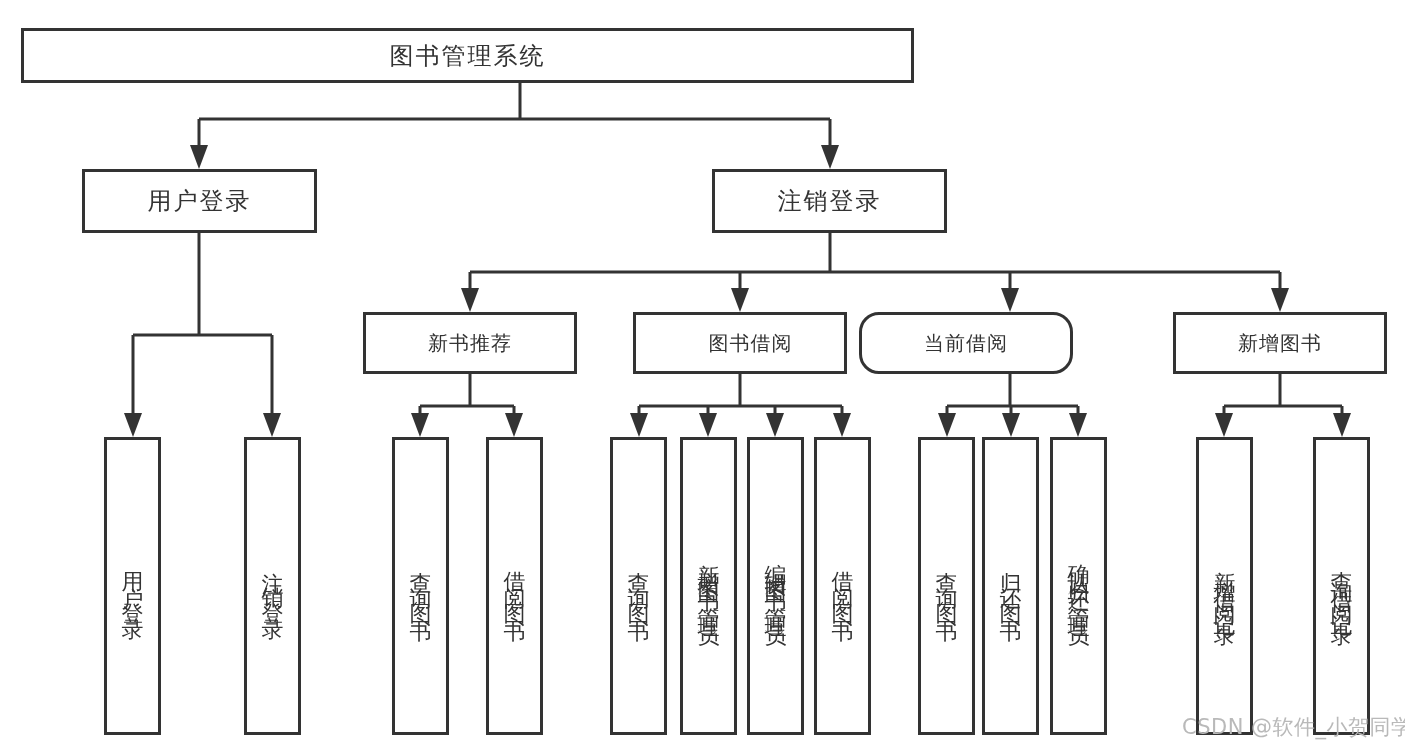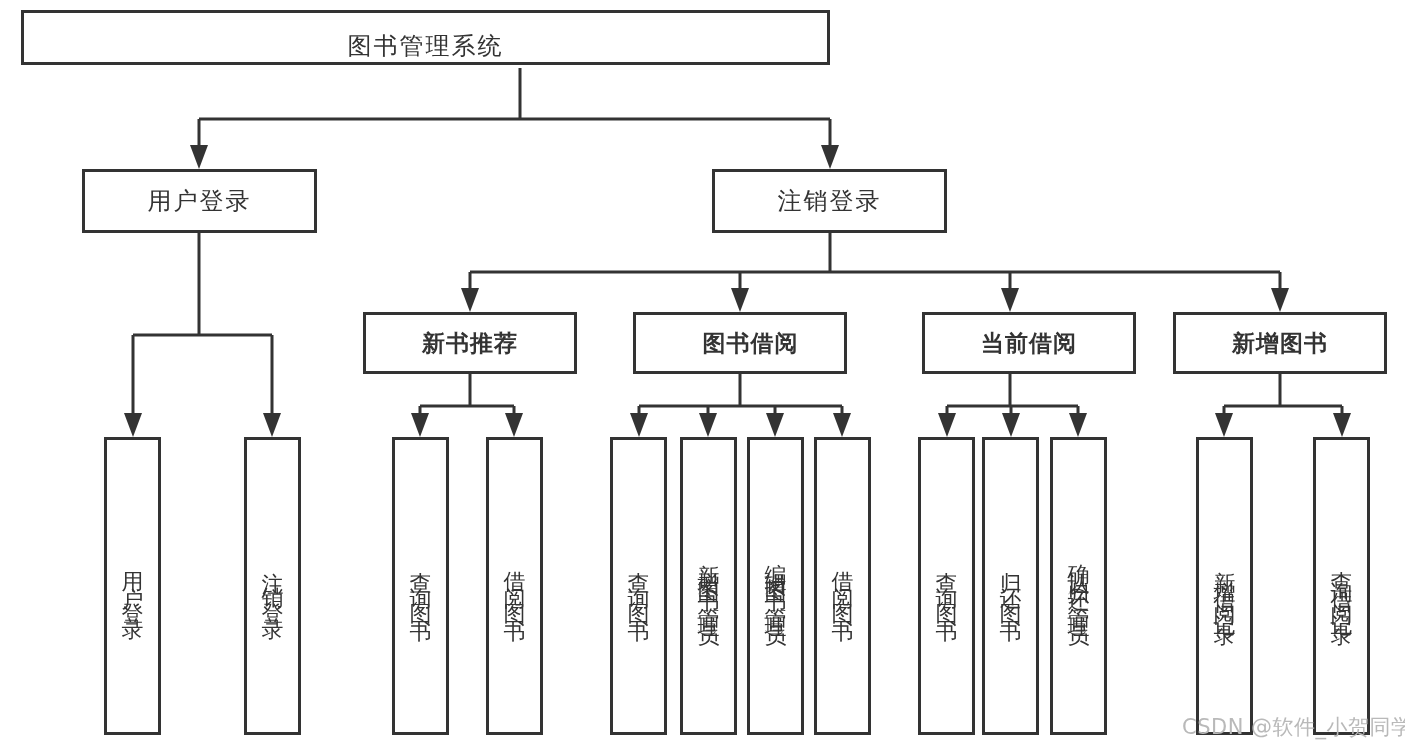--- a/index.html
+++ b/index.html
@@ -15,23 +15,23 @@
   #wires path{stroke:#333333;stroke-width:3;fill:none;}
   #wires polygon{fill:#333333;stroke:none;}
   .node{
     position:absolute;
     box-sizing:border-box;
     border:3px solid #333333;
     background:#ffffff;
     display:flex;align-items:center;justify-content:center;
     text-align:center;
   }
-  .node.root{left:21px;top:10px;width:809px;height:55px;font-size:24px;letter-spacing:2px;align-items:flex-end;}
+  .node.root{left:21px;top:28px;width:893px;height:55px;font-size:24px;letter-spacing:2px;}
   .node.lv2{top:169px;width:235px;height:64px;font-size:24px;letter-spacing:2px;}
-  .node.lv3{top:312px;width:214px;height:62px;font-size:23px;letter-spacing:1px;font-weight:bold;}
+  .node.lv3{top:312px;width:214px;height:62px;font-size:20px;letter-spacing:1px;}
   .node.leaf{top:437px;width:57px;height:298px;font-size:22px;}
   .v-text{
     writing-mode:vertical-lr;
     -webkit-writing-mode:vertical-lr;
     text-orientation:upright;
     -webkit-text-orientation:upright;
     line-height:1;
     white-space:nowrap;
   }
   #watermark{
@@ -102,21 +102,21 @@
   <div class="node lv2" style="left:712px;">
     <span>注销登录</span>
   </div>
 
   <div class="node lv3" style="left:363px;">
     <span>新书推荐</span>
   </div>
   <div class="node lv3" style="left:633px;padding-left:21px;">
     <span>图书借阅</span>
   </div>
-  <div class="node lv3" style="left:922px;">
+  <div class="node lv3" style="left:859px;border-radius:20px;">
     <span>当前借阅</span>
   </div>
   <div class="node lv3" style="left:1173px;">
     <span>新增图书</span>
   </div>
 
   <div class="node leaf" style="left:104px;">
     <span class="v-text" style="letter-spacing: 0.72em;">用户登录</span>
   </div>
   <div class="node leaf" style="left:244px;">

